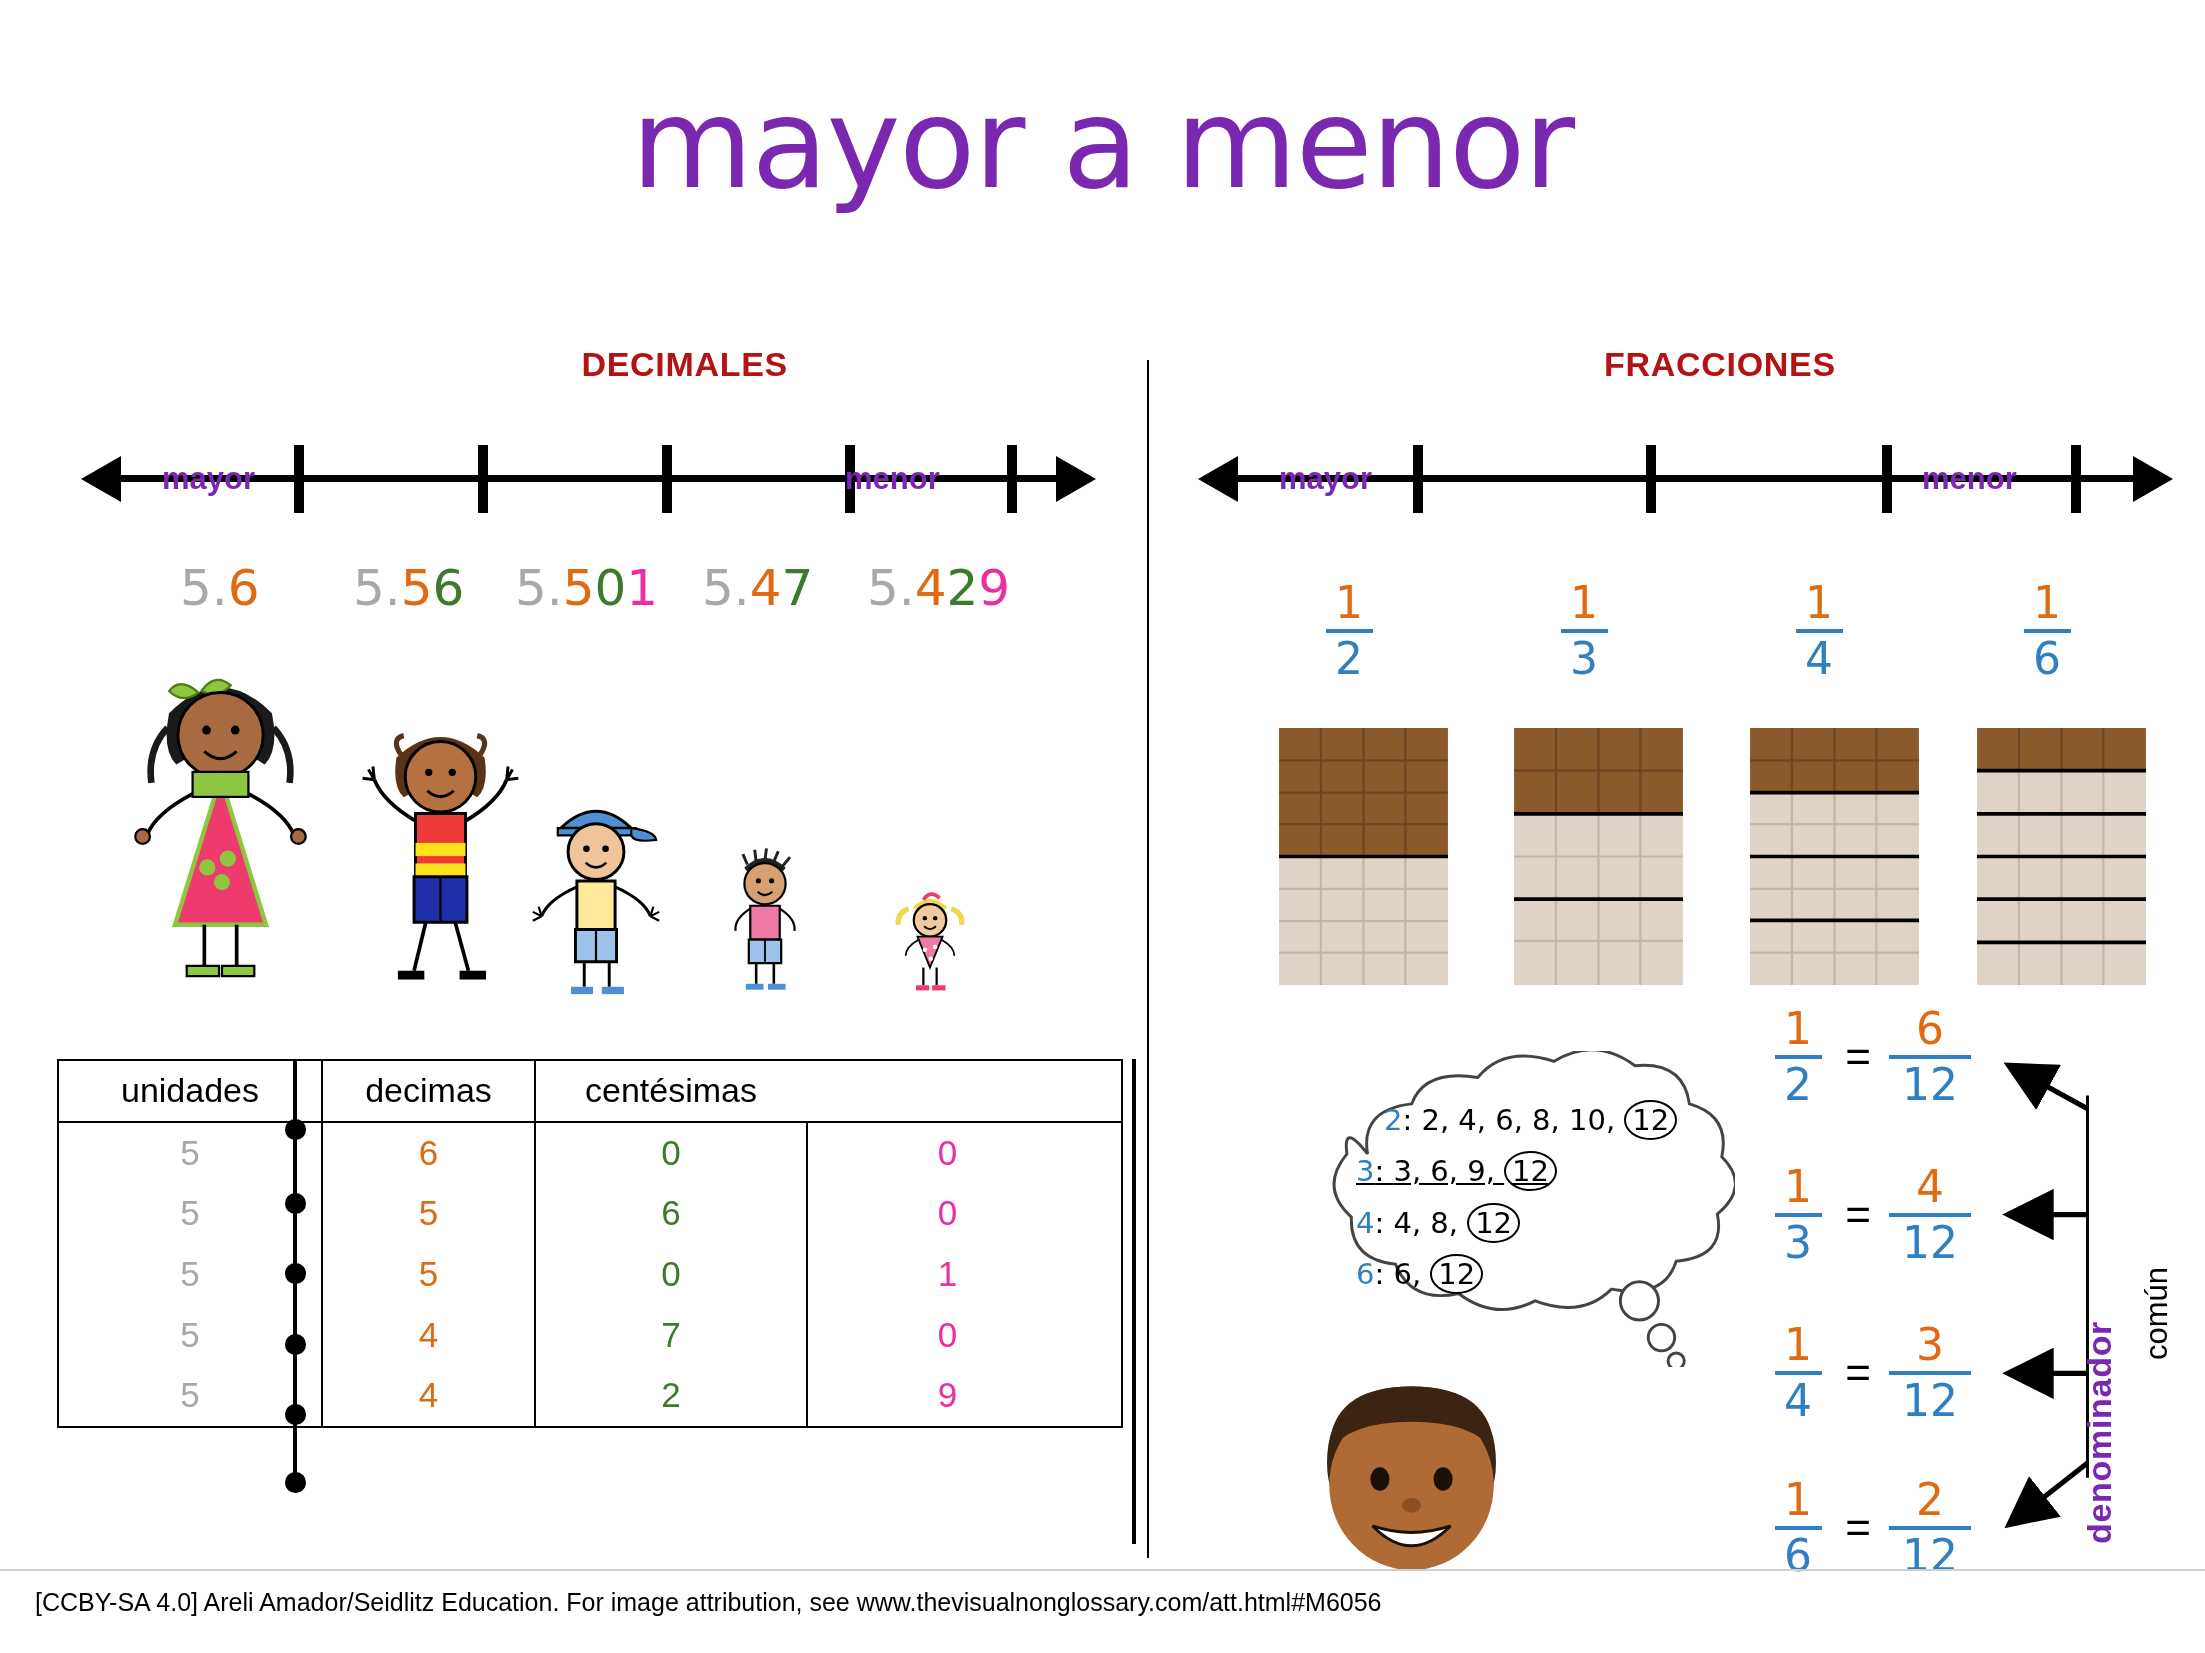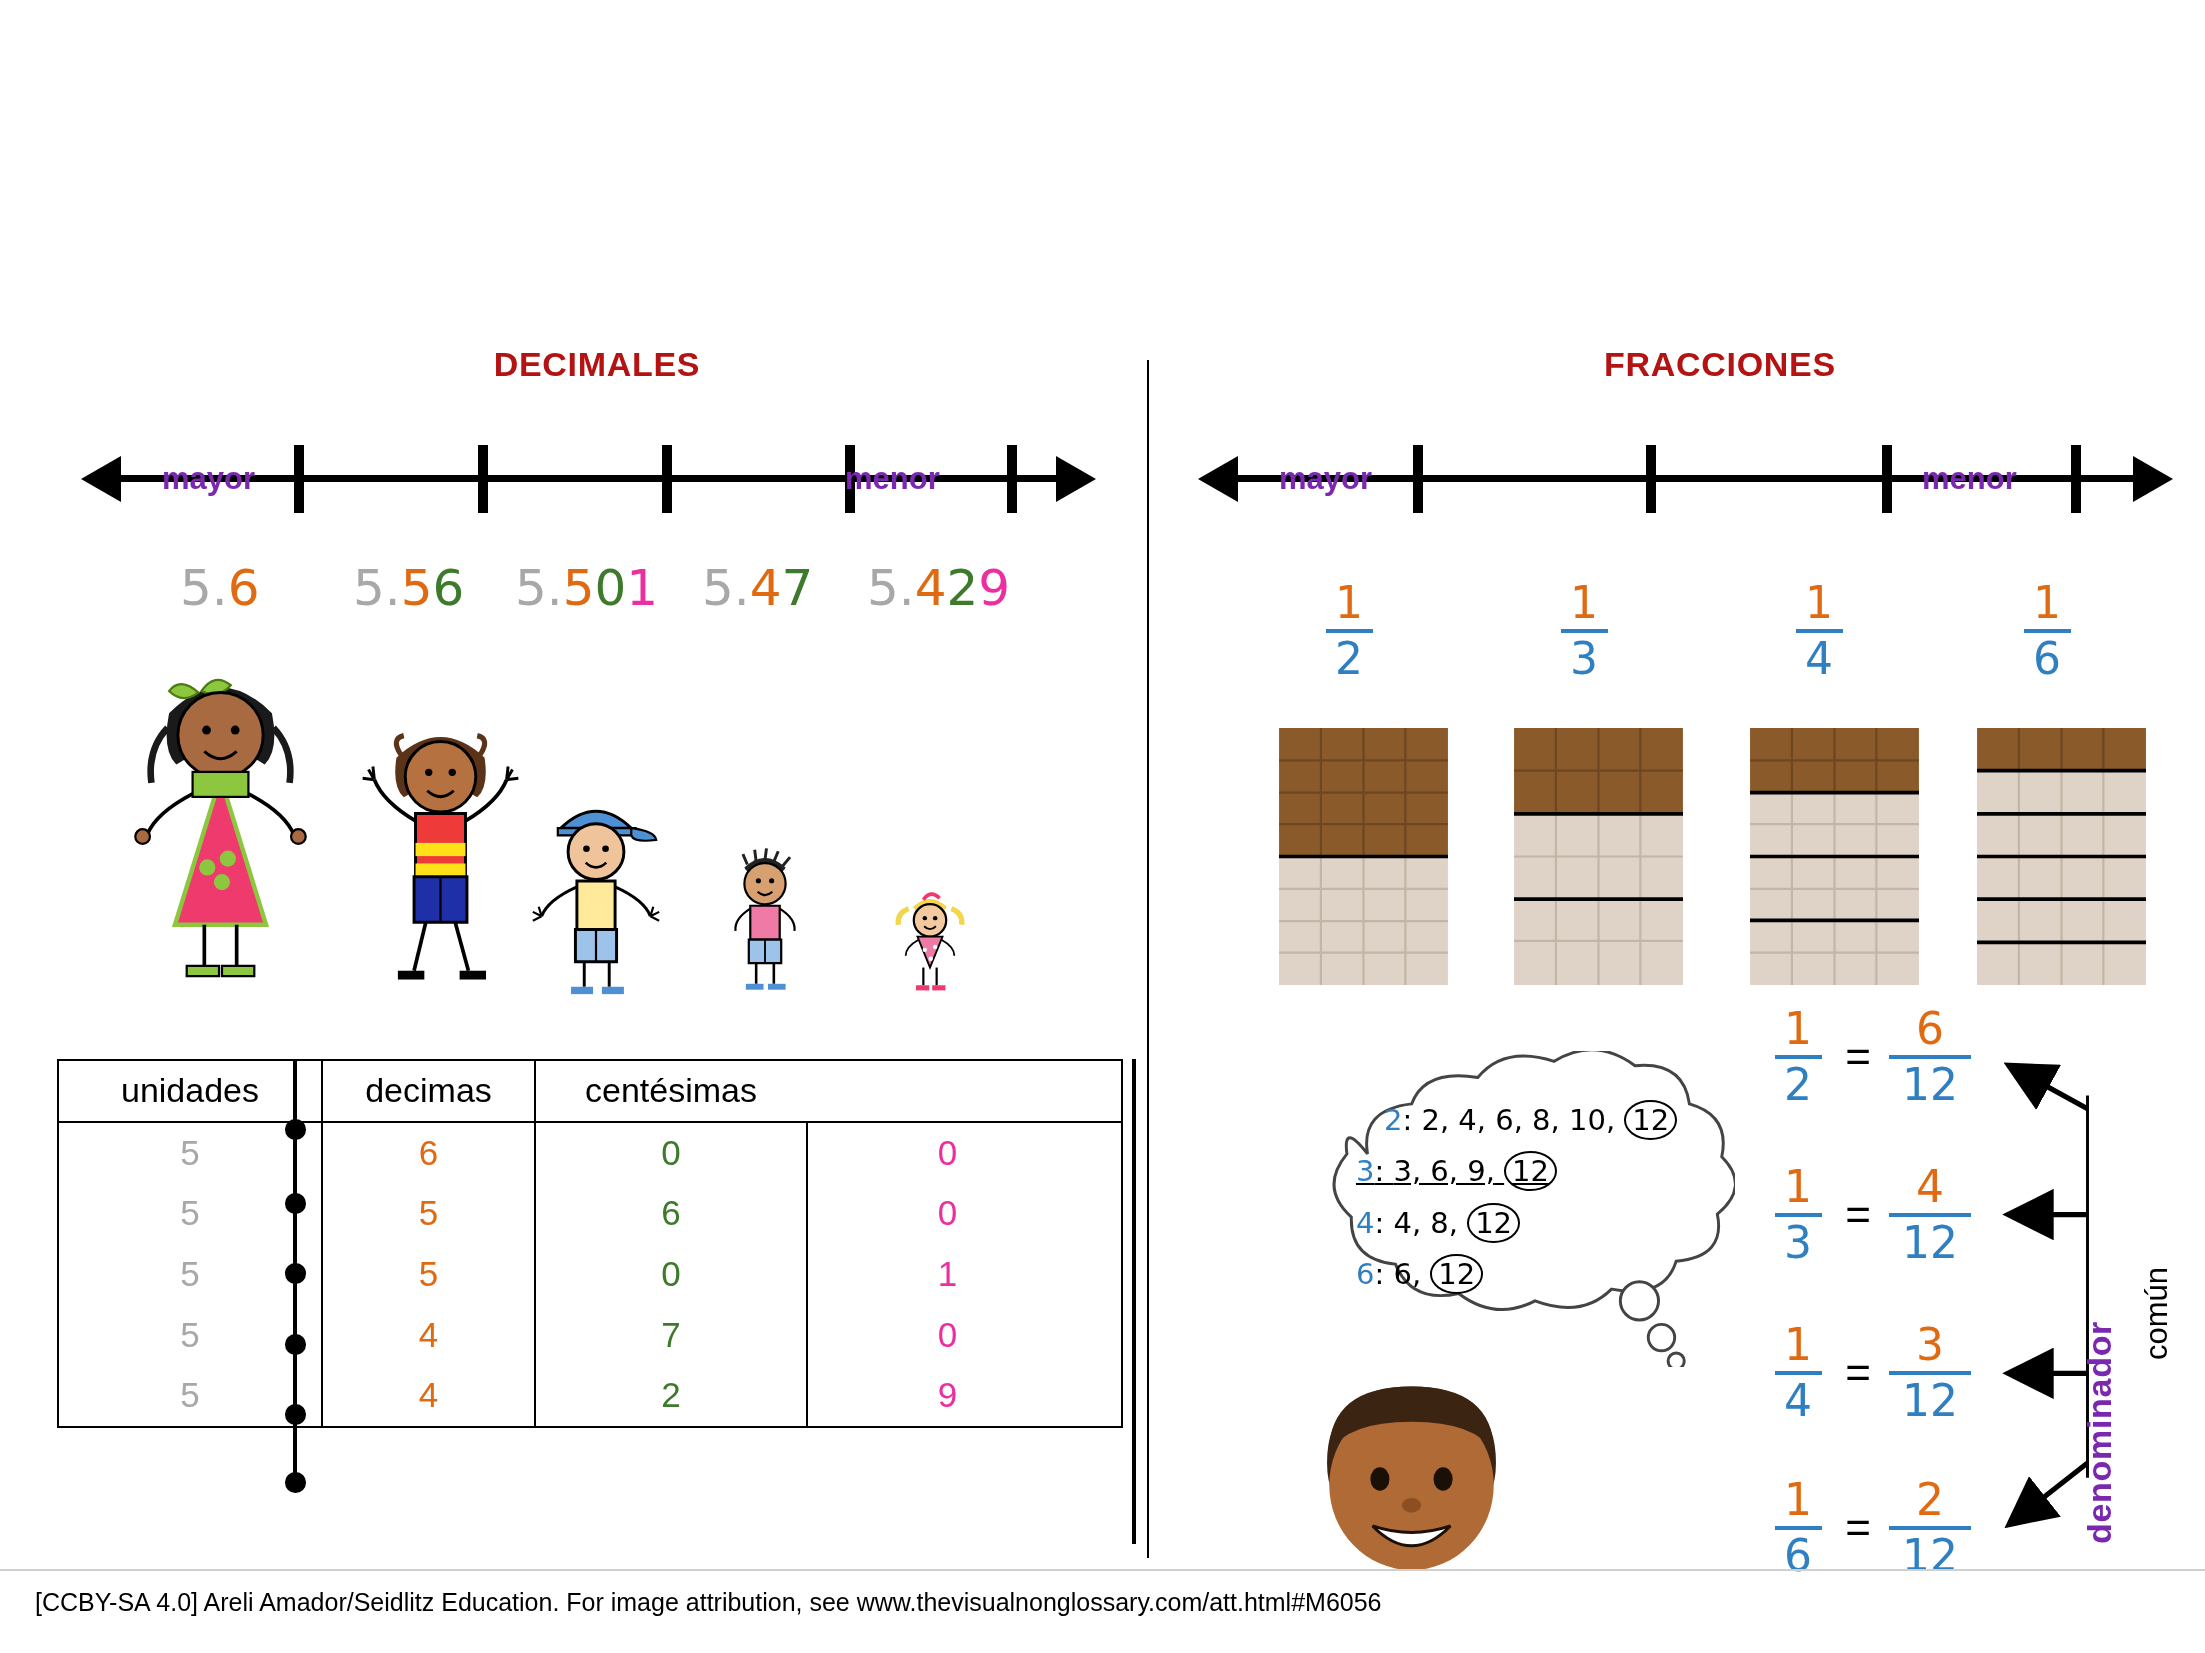--- a/index.html
+++ b/index.html
@@ -37,21 +37,21 @@
   }
 
   
   .section-heading {
     position: absolute;
     font-size: 34px;
     font-weight: bold;
     color: #b31312;
     letter-spacing: 0.7px;
   }
-  #heading-decimales { left: 450px; top: 345px; width: 294px; text-align: center; }
+  #heading-decimales { left: 494px; top: 345px; width: 294px; text-align: right; }
   #heading-fracciones { left: 1573px; top: 345px; width: 294px; text-align: center; }
 
   
   .divider-vertical {
     position: absolute;
     left: 1147px;
     top: 360px;
     width: 2.2px;
     height: 1198px;
     background: #000;
@@ -253,20 +253,21 @@
     width: 2205px;
     height: 1.5px;
     background: #d0d0d0;
   }
 </style>
 </head>
 <body>
 
 <div class="page">
 
+  <div class="title">mayor a menor</div>
 
   <div class="divider-vertical"></div>
 
   <div class="section-heading" id="heading-decimales">DECIMALES</div>
 
   <div class="numline" style="left:81px; top:434px; width:1014px;">
     <div class="arrow-left"></div>
     <div class="bar" style="width:956px;"></div>
     <div class="arrow-right" style="left:975px;"></div>
     <div class="tick" style="left:213px;"></div>

